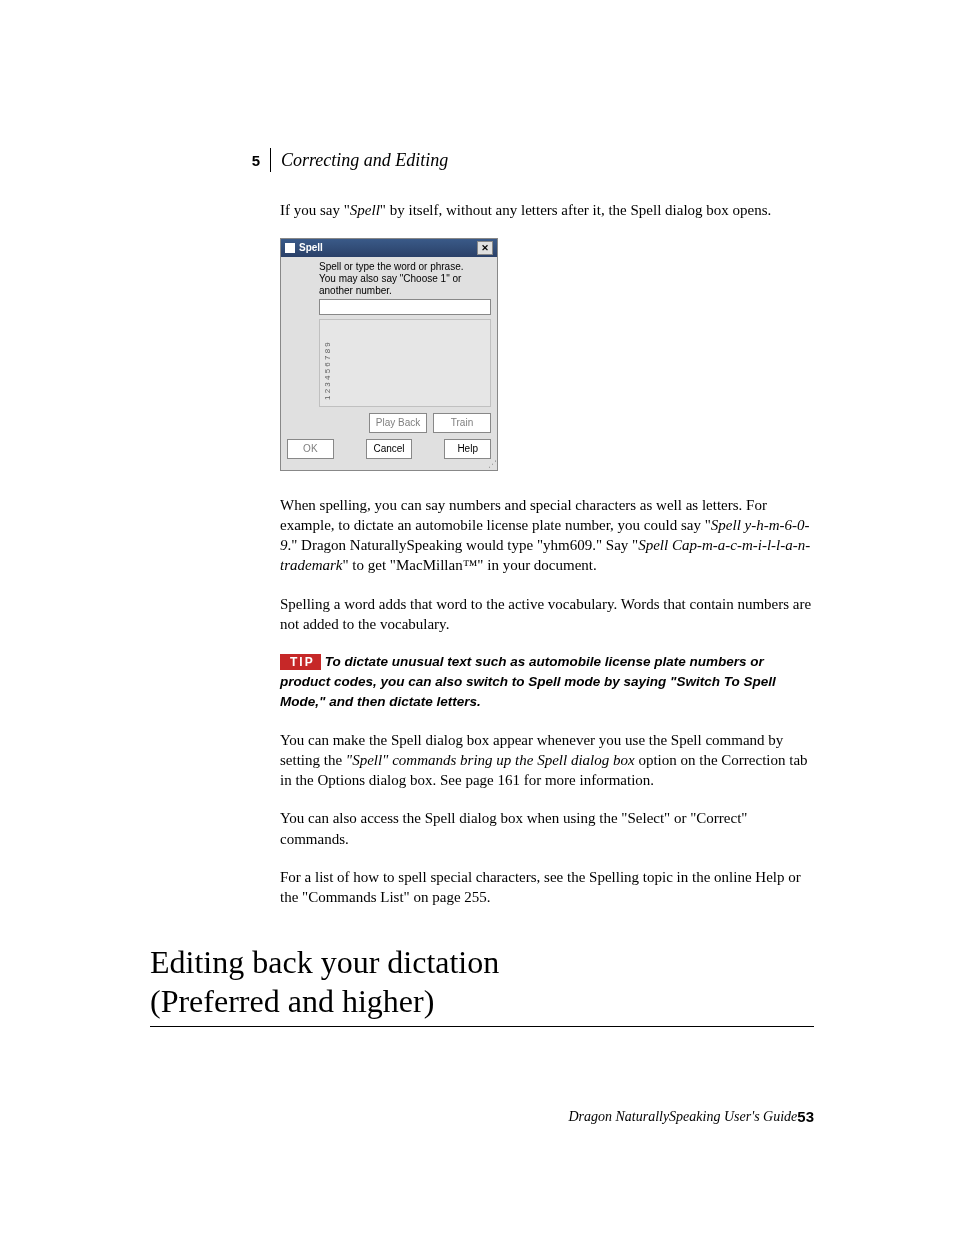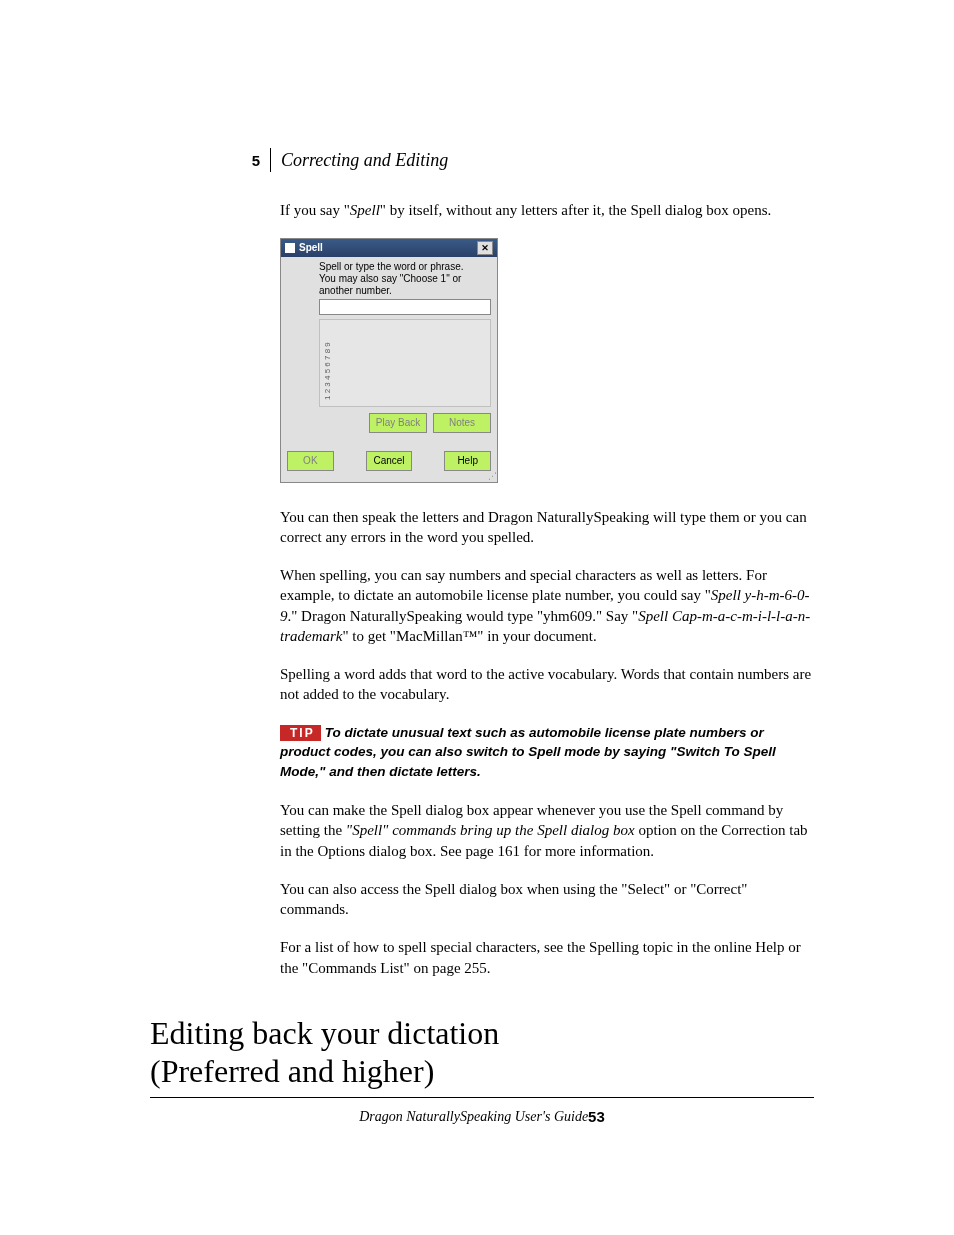--- a/index.html
+++ b/index.html
@@ -82,21 +82,21 @@
     border: none;
     border-top: 1px solid #000;
     margin: 0 0 28px 0;
   }
   .footer {
     position: absolute;
     bottom: 110px;
     left: 150px;
     right: 140px;
     display: flex;
-    justify-content: center;
+    justify-content: flex-end;
     align-items: center;
   }
   .footer-left {
     font-style: italic;
     font-size: 14px;
   }
   .footer-right {
     font-family: Arial, Helvetica, sans-serif;
     font-weight: bold;
     font-size: 15px;
@@ -148,24 +148,23 @@
     letter-spacing: 0;
     height: 78px;
   }
   .dlg-buttons {
     display:flex; justify-content:flex-end; gap:6px;
     padding:4px 6px;
   }
   .dlg-buttons2 {
     display:flex; justify-content:center; gap:32px;
     padding:2px 6px 8px 6px;
-    margin-top:12px;
   }
   .dlg-btn {
-    width:56px; height:18px; background:#bef264;
+    width:56px; height:18px; background:#ffffff;
     border:1px solid #888; color:#808080;
     display:flex; align-items:center; justify-content:center;
     font-size:10px;
   }
   .dlg-btn.active { color:#000; }
   .dlg-resize {
     text-align:right; padding-right:2px; font-size:9px; color:#888;
     line-height:0.7; letter-spacing:-2px; margin-top:-6px; padding-bottom:2px;
   }
 </style>
@@ -197,31 +196,30 @@
       <div class="dlg-body">
         <div>Spell or type the word or phrase.</div>
         <div>You may also say "Choose 1" or another number.</div>
         <div class="dlg-input"></div>
         <div class="dlg-list">
           <div class="dlg-list-label">1 2 3 4 5 6 7 8 9</div>
         </div>
       </div>
       <div class="dlg-buttons">
         <div class="dlg-btn">Play Back</div>
-        <div class="dlg-btn">Notes</div>
+        <div class="dlg-btn">Train</div>
       </div>
       <div class="dlg-buttons2">
         <div class="dlg-btn">OK</div>
         <div class="dlg-btn active">Cancel</div>
         <div class="dlg-btn active">Help</div>
       </div>
       <div class="dlg-resize">⋰</div>
     </div>
 
-    <p class="para">You can then speak the letters and Dragon NaturallySpeaking will type them or you can correct any errors in the word you spelled.</p>
 
     <p class="para">
       <span>When spelling, you can say numbers and special characters as well as letters. For example, to dictate an automobile license plate number, you could say "</span><span class="ital">Spell y-h-m-6-0-9</span><span>." Dragon NaturallySpeaking would type "yhm609." Say "</span><span class="ital">Spell Cap-m-a-c-m-i-l-l-a-n-trademark</span><span>" to get "MacMillan™" in your document.</span>
     </p>
 
     <p class="para">Spelling a word adds that word to the active vocabulary. Words that contain numbers are not added to the vocabulary.</p>
 
     <div class="tip-block">
       <span class="tip-badge">TIP</span><span class="tip-text">To dictate unusual text such as automobile license plate numbers or product codes, you can also switch to Spell mode by saying "Switch To Spell Mode," and then dictate letters.</span>
     </div>

